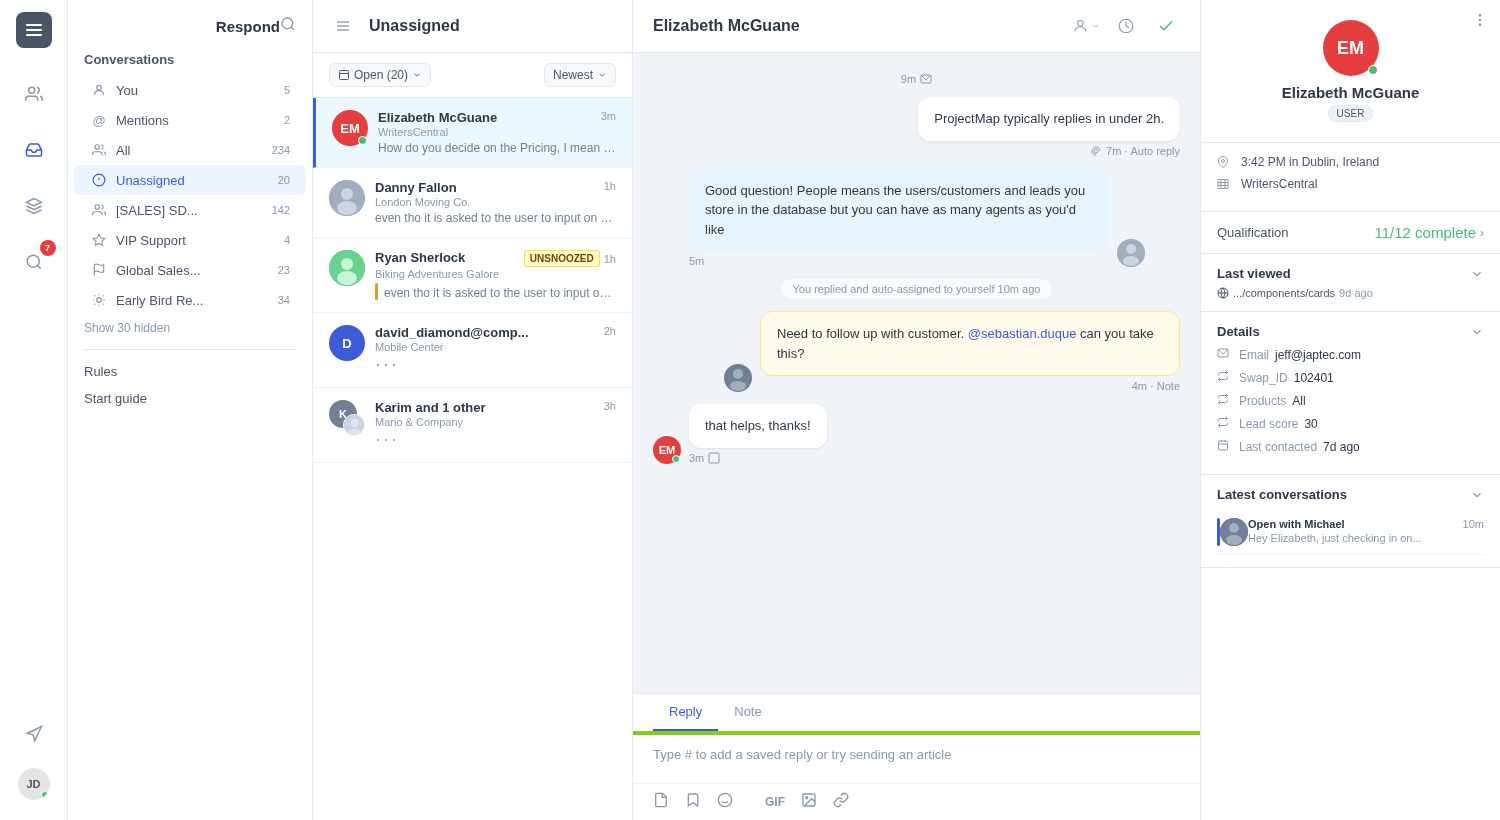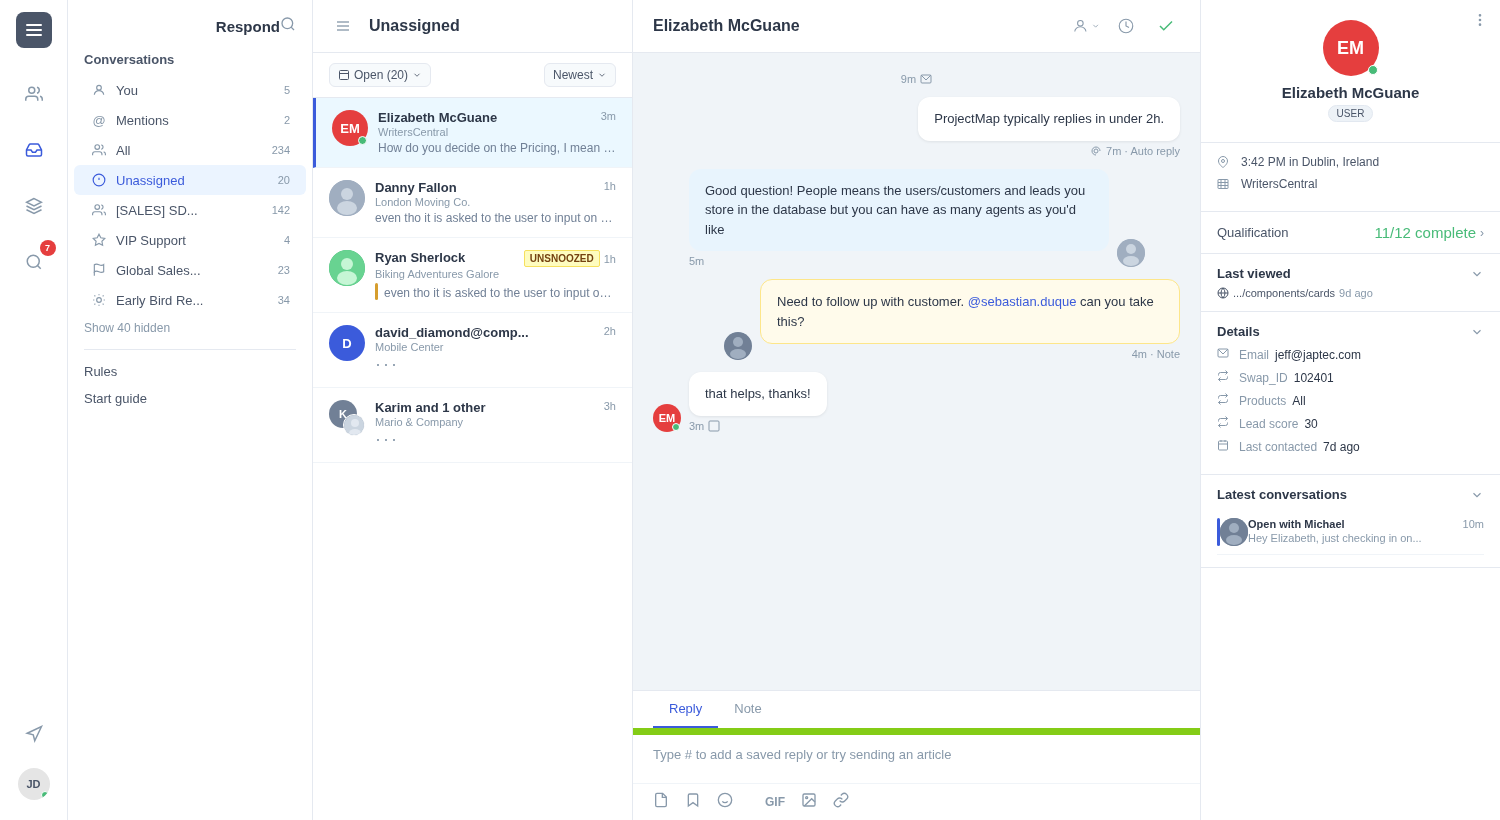--- a/index.html
+++ b/index.html
@@ -74,21 +74,21 @@
     .msg-row.center { align-items: center; }
     .msg-bubble { max-width: 420px; padding: 12px 16px; border-radius: 12px; font-size: 13px; line-height: 1.5; }
     .msg-bubble.white { background: white; color: #2d3748; box-shadow: 0 1px 3px rgba(0,0,0,0.08); }
     .msg-bubble.blue { background: #e8f4fd; color: #2d3748; }
     .msg-bubble.yellow { background: #fffbeb; color: #2d3748; border: 1px solid #fde68a; }
     .msg-meta { font-size: 11px; color: #8899aa; margin-top: 4px; display: flex; align-items: center; gap: 4px; }
     .system-msg { font-size: 11px; color: #8899aa; text-align: center; padding: 4px 12px; background: rgba(255,255,255,0.6); border-radius: 20px; }
     .msg-with-avatar { display: flex; gap: 8px; align-items: flex-end; }
     .mention { color: #3b5bdb; }
     .chat-footer { background: white; border-top: 1px solid #e5e9f0; flex-shrink: 0; }
-    .reply-tabs { display: flex; gap: 0; padding: 0 20px; border-bottom: 7px solid #84cc16; }
+    .reply-tabs { display: flex; gap: 0; padding: 0 20px; border-bottom: 4px solid #84cc16; }
     .reply-tab { padding: 10px 16px; font-size: 13px; color: #8899aa; cursor: pointer; border-bottom: 2px solid transparent; }
     .reply-tab.active { color: #3b5bdb; border-bottom-color: #3b5bdb; font-weight: 500; }
     .reply-input { padding: 12px 20px; font-size: 13px; color: #8899aa; min-height: 48px; }
     .reply-toolbar { display: flex; align-items: center; gap: 16px; padding: 8px 20px; border-top: 1px solid #f0f4f8; }
     .reply-toolbar-icon { color: #8899aa; cursor: pointer; font-size: 16px; }
 
     
     .right-panel {
       width: 300px; background: white; border-left: 1px solid #e5e9f0; display: flex; flex-direction: column; overflow-y: auto; flex-shrink: 0;
     }
@@ -265,21 +265,21 @@
   <div class="sidebar-item">
     <div class="sidebar-item-icon">
       <svg width="14" height="14" viewBox="0 0 24 24" fill="none" stroke="currentColor" stroke-width="2">
           <circle cx="12" cy="12" r="4"></circle>
           <path d="M12 2v2M12 20v2M4.22 4.22l1.42 1.42M18.36 18.36l1.42 1.42M2 12h2M20 12h2M4.22 19.78l1.42-1.42M18.36 5.64l1.42-1.42"></path>
         </svg>
     </div>
     <span class="sidebar-item-label">Early Bird Re...</span>
     <span class="sidebar-item-count">34</span>
   </div>
-  <div class="show-hidden">Show 40 hidden</div>
+  <div class="show-hidden">Show 30 hidden</div>
 
   <div class="sidebar-divider"></div>
 
   <div class="sidebar-link">Rules</div>
   <div class="sidebar-link">Start guide</div>
 </div>
 
 <div class="conv-list">
   <div class="conv-list-header">
     <div class="header-icon-btn">
@@ -474,20 +474,23 @@
         <div style="width:28px;height:28px;border-radius:50%;background:#a0aec0;overflow:hidden;flex-shrink:0;">
           <svg width="28" height="28" viewBox="0 0 28 28">
               <circle cx="14" cy="14" r="14" fill="#a0aec0"></circle>
               <circle cx="14" cy="10" r="5" fill="#cbd5e0"></circle>
               <ellipse cx="14" cy="22" rx="8" ry="5" fill="#cbd5e0"></ellipse>
             </svg>
         </div>
       </div>
     </div>
 
+    <div class="msg-row center">
+      <div class="system-msg">You replied and auto-assigned to yourself 10m ago</div>
+    </div>
 
     <div class="msg-row right">
       <div class="msg-with-avatar" style="align-items:flex-end;">
         <div style="width:28px;height:28px;border-radius:50%;background:#a0aec0;overflow:hidden;flex-shrink:0;">
           <svg width="28" height="28" viewBox="0 0 28 28">
               <circle cx="14" cy="14" r="14" fill="#718096"></circle>
               <circle cx="14" cy="10" r="5" fill="#a0aec0"></circle>
               <ellipse cx="14" cy="22" rx="8" ry="5" fill="#a0aec0"></ellipse>
             </svg>
         </div>

